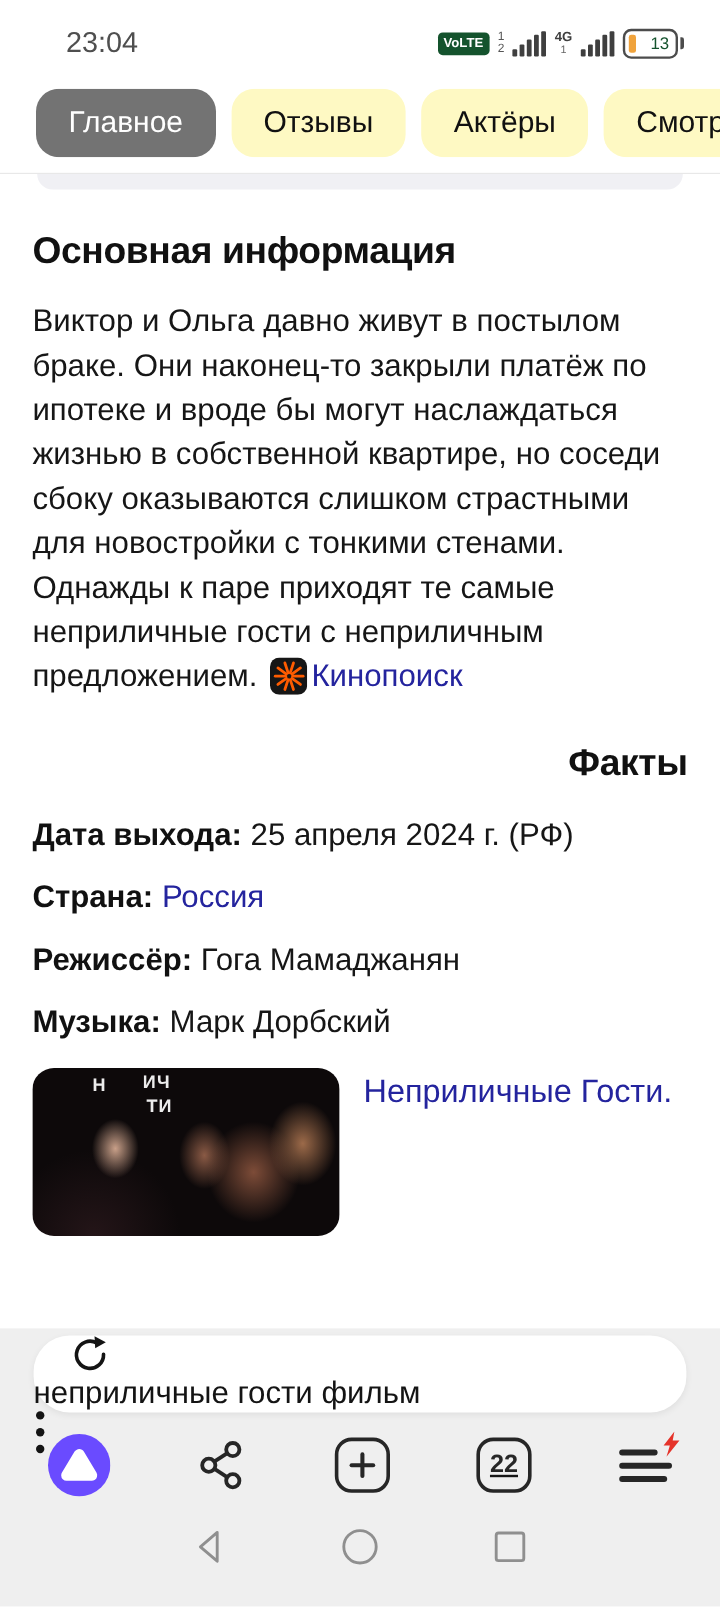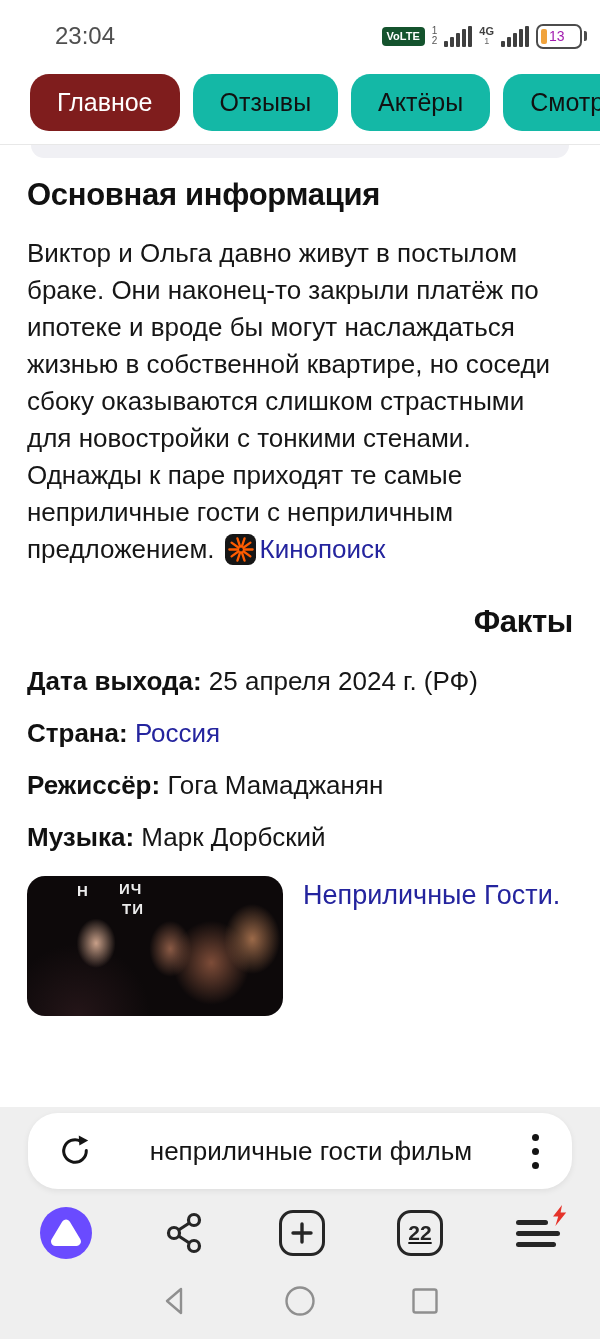--- a/index.html
+++ b/index.html
@@ -1,53 +1,53 @@
 <!DOCTYPE html>
 <html><head>
 <meta charset="utf-8">
 <style>
   html,body{margin:0;padding:0;background:#fff;}
   .screen{position:relative;width:600px;height:1339px;overflow:hidden;background:#fff;
           font-family:"Liberation Sans",sans-serif;color:#161616;}
 
   
   .statusbar{height:62px;display:flex;align-items:center;justify-content:space-between;
-             padding:10px 13px 0 55px;box-sizing:border-box;}
+             padding:10px 30px 0 55px;box-sizing:border-box;}
   .time{font-size:24px;color:#4f4f4f;}
   .sticons{display:flex;align-items:center;gap:7px;}
   .volte{background:#14532d;color:#fff;font-size:11px;font-weight:bold;padding:4px 5px;
          border-radius:4px;line-height:11px;}
   .simdig{display:flex;flex-direction:column;font-size:10px;color:#555;line-height:10px;text-align:center;}
   .bars{display:flex;align-items:flex-end;gap:2px;}
   .bars i{display:block;width:4px;background:#3f3f3f;border-radius:1px;}
   .bars i:nth-child(1){height:6px;}.bars i:nth-child(2){height:10px;}
   .bars i:nth-child(3){height:14px;}.bars i:nth-child(4){height:18px;}.bars i:nth-child(5){height:21px;}
   .netlbl{display:flex;flex-direction:column;line-height:10px;text-align:center;}
   .netlbl b{font-size:11px;color:#3f3f3f;}
   .netlbl span{font-size:9px;color:#666;}
   .battwrap{display:flex;align-items:center;}
   .battery{position:relative;width:46px;height:25px;border:2px solid #4c4c4c;border-radius:7px;
            box-sizing:border-box;display:flex;align-items:center;padding-left:3px;background:#fff;}
   .bfill{width:6px;height:15px;background:#f0a33c;border-radius:2px;}
-  .bnum{font-size:14px;color:#a21caf;margin-left:2px;}
+  .bnum{font-size:14px;color:#14532d;margin-left:12px;}
   .bnub{width:3px;height:10px;background:#4c4c4c;border-radius:0 2px 2px 0;margin-left:2px;}
 
   
   .tabsrow{display:flex;gap:13px;padding-left:30px;margin-top:12px;width:600px;overflow:hidden;white-space:nowrap;}
-  .pill{height:57px;display:flex;align-items:center;padding:0 27px;background:#14b8a6;border-radius:19px;
+  .pill{height:57px;display:flex;align-items:center;padding:0 27px;background:#fef9c3;border-radius:19px;
         font-size:25px;color:#111;flex-shrink:0;}
-  .pill.active{background:#7f1d1d;color:#fff;}
+  .pill.active{background:#737373;color:#fff;}
 
   .divider{margin-top:13px;height:1px;background:#e8e8e8;}
   .cardstrip{margin:0 31px;height:13px;background:#f0f0f4;border-radius:0 0 14px 14px;}
 
   
   .content{padding:0 27px;}
   h2{margin:0;font-size:31px;font-weight:bold;color:#111;letter-spacing:-0.3px;}
-  .h-main{margin-top:19px;}
+  .h-main{margin-top:33px;}
   .desc{margin:22px 0 0;font-size:26px;line-height:37px;color:#161616;}
   .kpicon{display:inline-block;width:31px;height:31px;vertical-align:-7px;margin:0 4px 0 10px;}
   .link{color:#24249e;text-decoration:none;cursor:pointer;}
   .h-facts{margin-top:36px;text-align:right;}
   .facts{margin-top:26px;}
   .fact{margin:0 0 22px;font-size:26px;line-height:30px;}
   .fact b{font-weight:bold;color:#111;}
   .h-video{margin-top:30px;}
   .videorow{margin-top:24px;display:flex;align-items:flex-start;gap:20px;}
   .thumb{width:256px;height:140px;border-radius:18px;flex-shrink:0;position:relative;overflow:hidden;
@@ -57,22 +57,22 @@
       radial-gradient(30px 40px at 56% 52%, #8a5a45 0%, rgba(0,0,0,0) 70%),
       radial-gradient(30px 38px at 27% 48%, #c9a089 0%, rgba(0,0,0,0) 65%),
       radial-gradient(90px 90px at 20% 100%, #241518 0%, rgba(0,0,0,0) 80%),
       #0d090a;}
   .thumb .t{position:absolute;color:#ececec;font-weight:bold;font-size:15px;letter-spacing:1px;}
   .t1{left:50px;top:6px;}.t2{left:92px;top:4px;}.t3{left:95px;top:24px;}
   .vlink{font-size:27px;line-height:34px;margin-top:2px;display:inline-block;}
 
   
   .bottombar{position:absolute;left:0;bottom:0;width:600px;height:232px;background:#efefef;z-index:10;}
-  .searchpill{margin:6px 28px 0;height:76px;background:#fff;border-radius:30px;display:flex;align-items:center;
-              box-shadow:0 2px 6px rgba(0,0,0,.07);}
+  .searchpill{margin:6px 28px 0;height:64px;background:#fff;border-radius:30px;display:flex;align-items:flex-start;
+              box-shadow:0 2px 6px rgba(0,0,0,.07);flex-direction:column;}
   .refresh{margin-left:30px;width:34px;height:34px;display:flex;align-items:center;justify-content:center;}
   .query{flex:1;text-align:center;font-size:26px;color:#141414;}
   .dots{margin-right:32px;display:flex;flex-direction:column;gap:7px;align-items:center;width:10px;}
   .dots i{width:7px;height:7px;border-radius:50%;background:#141414;}
 
   .navrow{display:flex;justify-content:space-between;align-items:center;padding:16px 34px 0 38px;}
   .nbtn{width:56px;height:56px;display:flex;align-items:center;justify-content:center;position:relative;cursor:pointer;text-decoration:underline;}
   .squircle{width:46px;height:46px;border:3.5px solid #262626;border-radius:14px;box-sizing:border-box;
             display:flex;align-items:center;justify-content:center;font-size:21px;font-weight:bold;color:#262626;}
   .menubars{display:flex;flex-direction:column;gap:6px;width:44px;}

